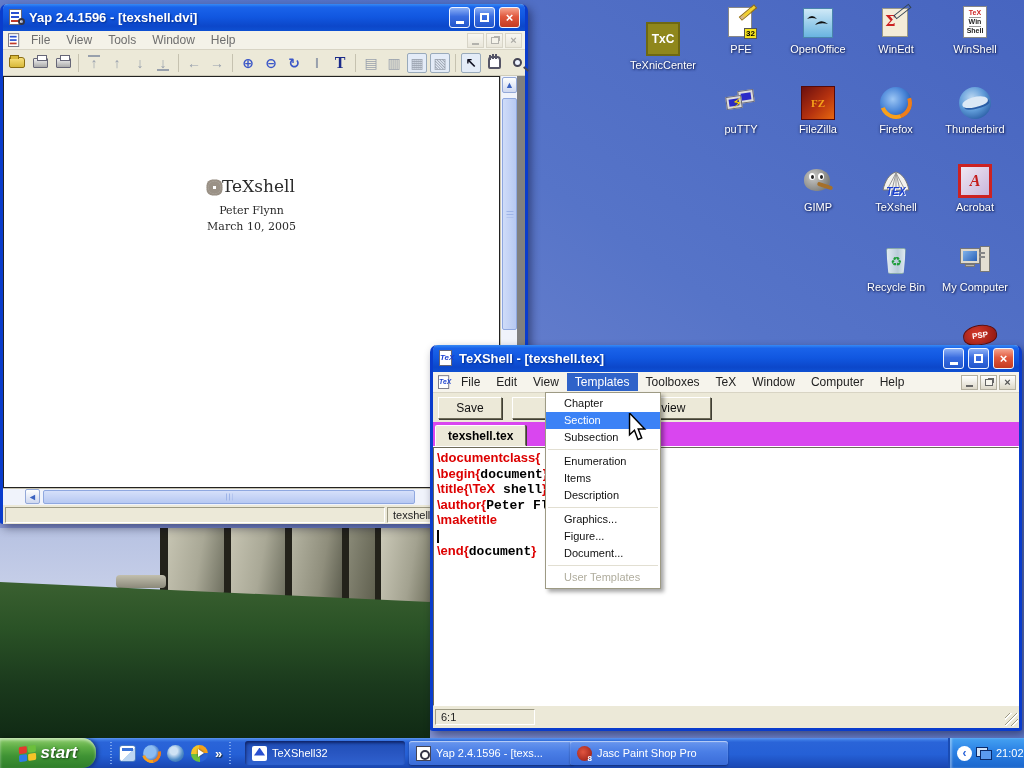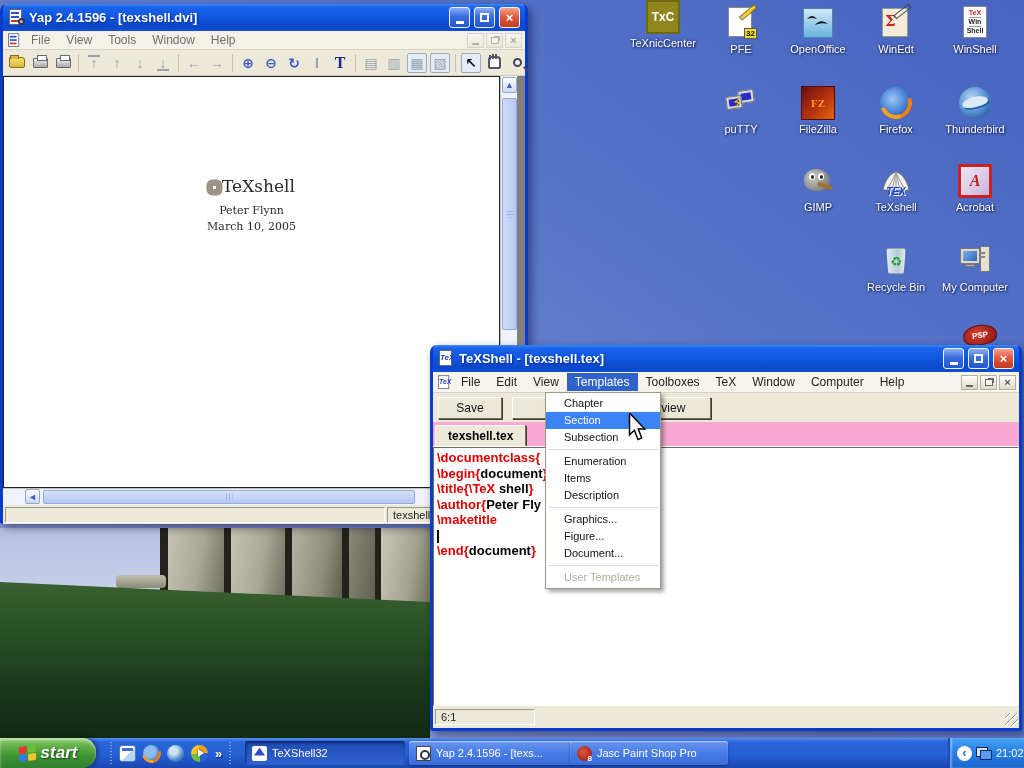--- a/index.html
+++ b/index.html
@@ -135,26 +135,26 @@
   .texlogo{display:inline-block;width:13px;height:13px;background:radial-gradient(circle at 50% 50%,#fff 0 18%,#9a9186 20% 100%);border-radius:50%;position:relative;top:2px;margin-right:1px;box-shadow:0 0 0 1.5px #9a9186,2px 2px 0 -.5px #9a9186,-2px 2px 0 -.5px #9a9186,2px -2px 0 -.5px #9a9186,-2px -2px 0 -.5px #9a9186;}
   .tex-title{position:absolute;left:0;width:100%;top:99px;font-size:17px;}
   .tex-author{position:absolute;left:0;width:100%;top:127px;font-size:11px;}
   .tex-date{position:absolute;left:0;width:100%;top:143px;font-size:11px;}
 
   
   #texshell{left:430px;top:345px;width:592px;height:386px;z-index:20;}
   #texshell .menubar{height:21px;background:#f6f4ec;border-bottom:1px solid #d8d4c4;}
   #texshell .toolbar{height:29px;display:flex;align-items:center;padding:2px 5px;gap:10px;background:#ece9d8;}
   .btn3d{height:22px;background:#ece9d8;border:1px solid;border-color:#fff #6d6a58 #6d6a58 #fff;box-shadow:1px 1px 0 #403e34;font-size:12px;display:flex;align-items:center;justify-content:center;color:#111;}
-  #texshell .tabbar{height:25px;display:flex;align-items:flex-end;padding:0 2px;background:#f9a8d4;border-bottom:1px solid #fff;}
+  #texshell .tabbar{height:25px;display:flex;align-items:flex-end;padding:0 2px;background:#d946ef;border-bottom:1px solid #fff;}
   .tab{height:21px;padding:0 12px;background:#ece9d8;border:1px solid;border-color:#fff #6d6a58 transparent #fff;border-radius:2px 2px 0 0;font-weight:bold;font-size:12px;display:flex;align-items:center;box-shadow:1px 0 0 #403e34;}
   #texshell .editor{height:259px;background:#fff;border:1px solid;border-color:#6d6a58 #fff #fff #6d6a58;padding:2px 0 0 3px;overflow:hidden;}
   .ed-line{height:15.5px;font-size:13px;font-weight:bold;white-space:pre;letter-spacing:0;}
   .ed-line .cmd{color:#dd0000;}
-  .ed-line .arg{color:#000;}
+  .ed-line .arg{color:#000;font-family:Liberation Mono, monospace;}
   .caret{display:inline-block;width:2px;height:13px;background:#000;vertical-align:middle;}
   #texshell .status{height:22px;display:flex;align-items:center;font-size:11px;background:#ece9d8;padding:2px;gap:2px;position:relative;}
   #texshell .status .p1{width:100px;}
   #texshell .status .p2{flex:1;}
   .grip{position:absolute;right:1px;bottom:2px;width:13px;height:13px;
     background:repeating-linear-gradient(135deg,transparent 0 3px,#9d9a84 3px 4px,#fff 4px 5px);}
 
   
   #tmenu{position:absolute;left:545px;top:392px;width:116px;z-index:30;background:#fff;
     border:1px solid #9d9a84;box-shadow:3px 3px 4px rgba(0,0,0,.35);padding:2px 0;font-size:11px;}
@@ -217,21 +217,21 @@
     <div class="stonebk"></div>
     <div class="stone s1"></div>
     <div class="stone s2"></div>
     <div class="stone s3"></div>
     <div class="stone s4"></div>
     <div class="stone s5"></div>
     <div class="stone lying"></div>
     <div class="grass"></div>
   </div>
 
-  <div class="di" style="left:626px;top:0">
+  <div class="di" style="left:626px;top:22px">
     <div class="dic ic-txc">
         <span>TxC</span>
       </div>
     <div class="dlabel">TeXnicCenter</div>
   </div>
   <div class="di" style="left:704px;top:6px">
     <div class="dic">
         <div class="page"></div>
         <div class="pencil"></div>
         <div class="badge32">32</div>

